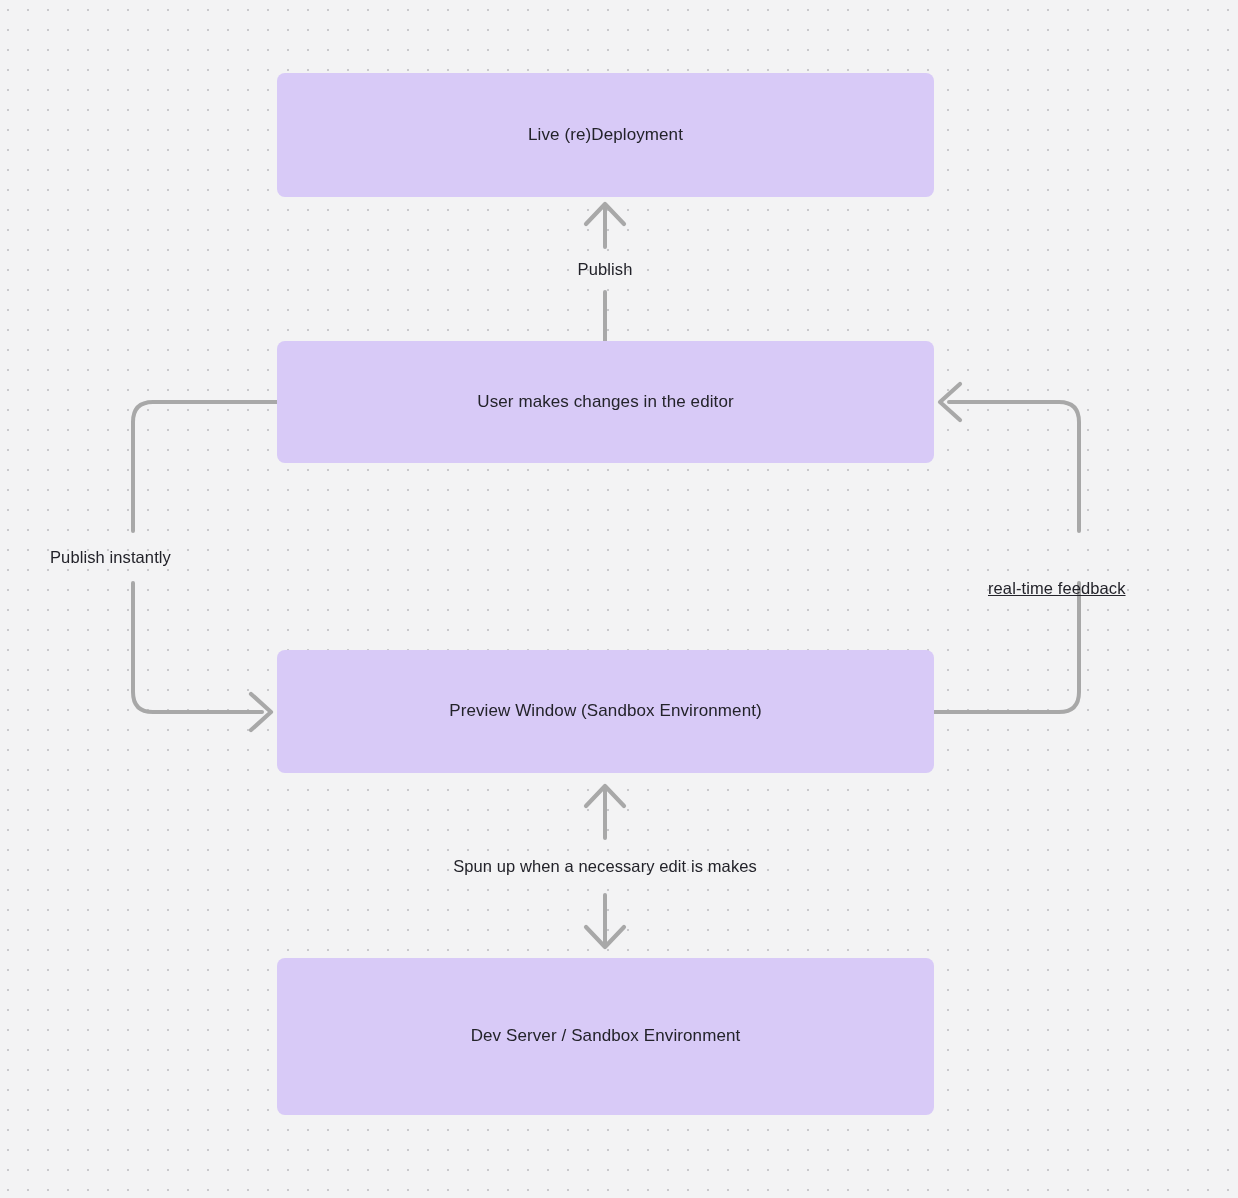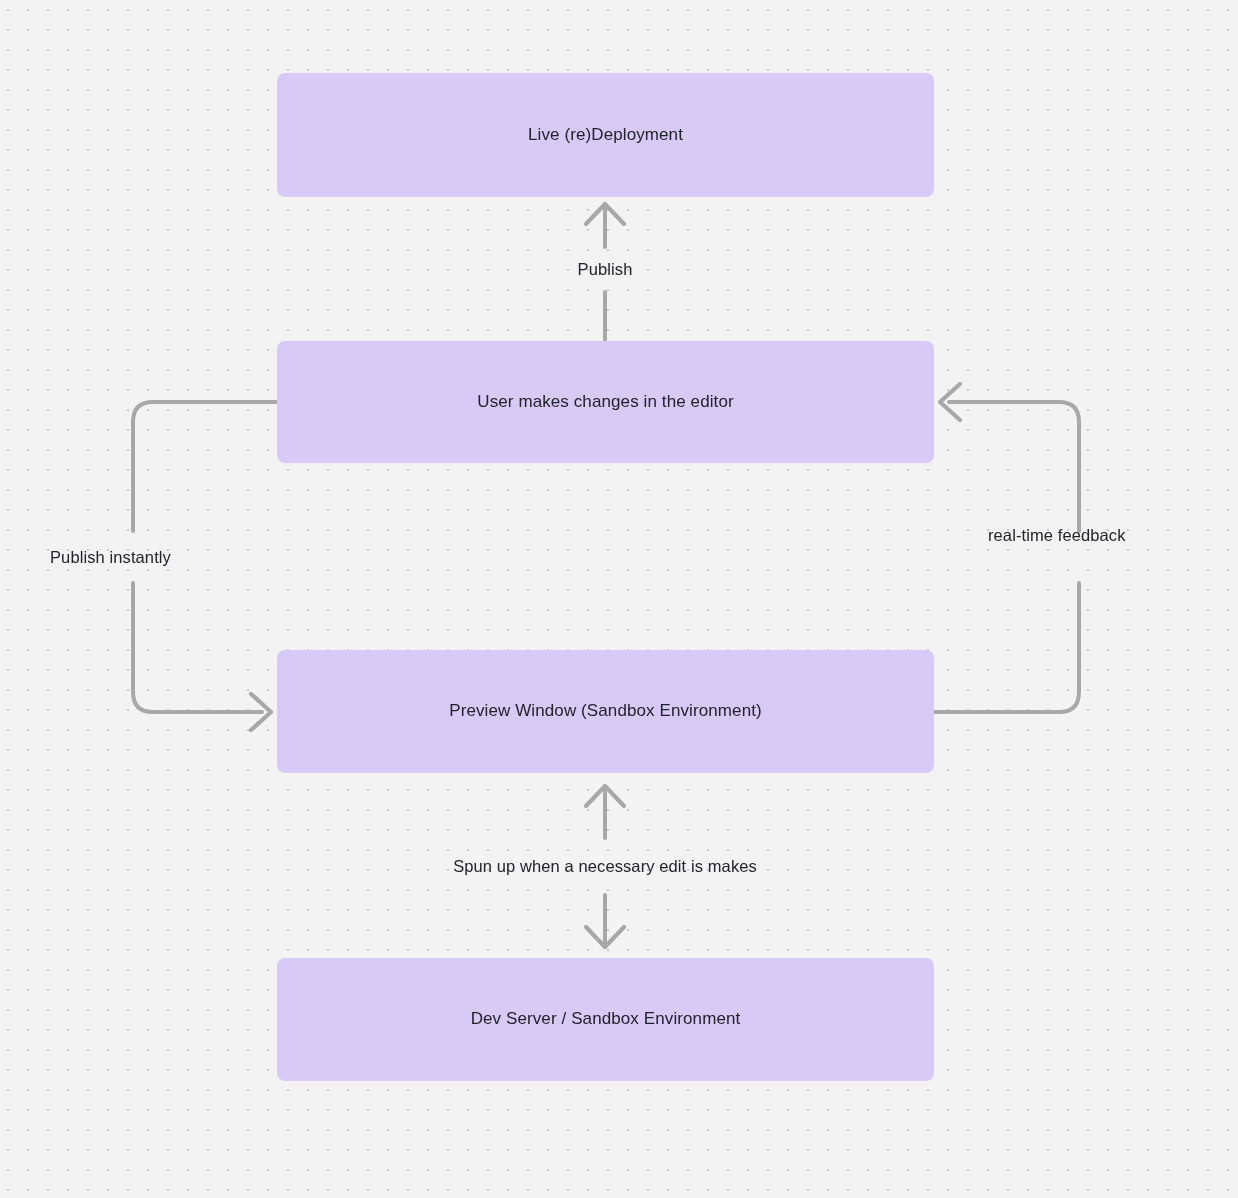--- a/index.html
+++ b/index.html
@@ -103,25 +103,25 @@
   </div>
 
   <div class="node" style="left:277px; top:341px; width:657px; height:122px;">
     <span>User makes changes in the editor</span>
   </div>
 
   <div class="node" style="left:277px; top:650px; width:657px; height:123px;">
     <span>Preview Window (Sandbox Environment)</span>
   </div>
 
-  <div class="node" style="left:277px; top:958px; width:657px; height:123px;">
+  <div class="node" style="left:277px; top:958px; width:657px; height:157px;">
     <span>Dev Server / Sandbox Environment</span>
   </div>
 
   <div class="edge-label center" style="left:605px; top:269px;">Publish</div>
 
   <div class="edge-label" style="left:50px; top:549px;">Publish instantly</div>
 
-  <div class="edge-label" style="left:988px; top:527px;">real-time feedback</div>
+  <div class="edge-label" style="left:988px; top:580px;text-decoration:underline;">real-time feedback</div>
 
   <div class="edge-label center" style="left:605px; top:866px;">Spun up when a necessary edit is makes</div>
 
 </div>
 
 </body></html>

